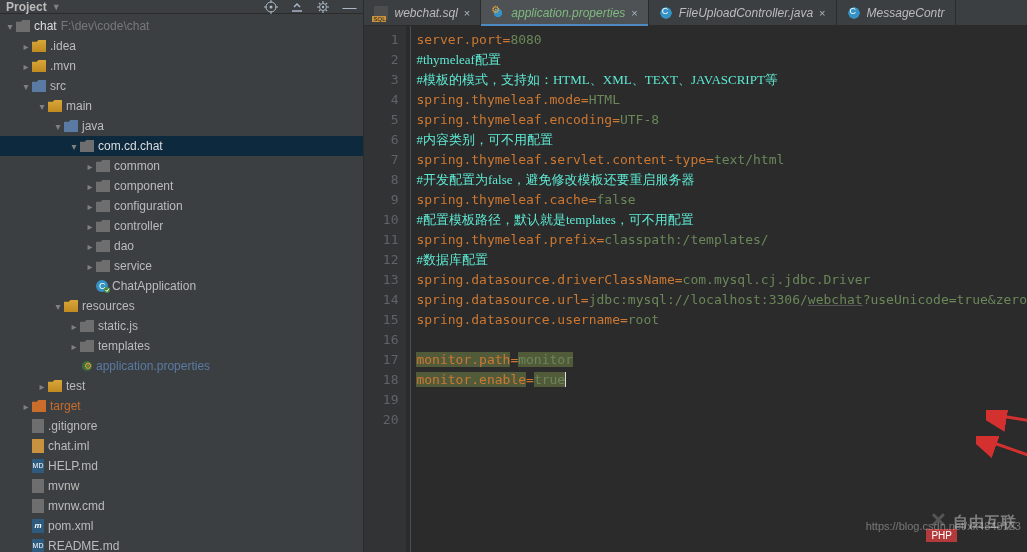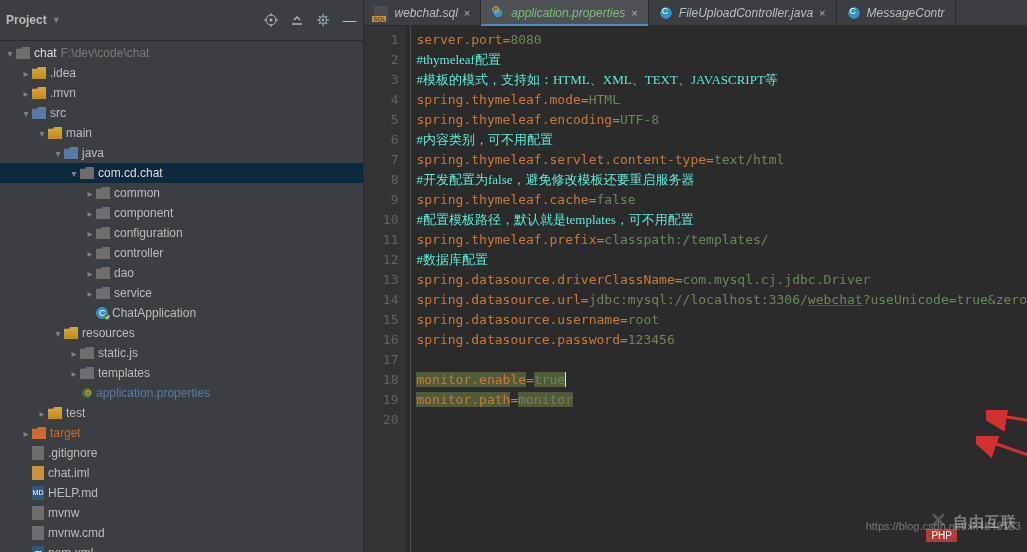--- a/index.html
+++ b/index.html
@@ -1,19 +1,19 @@
 <!DOCTYPE html>
 <html><head>
 <meta charset="utf-8">
 <style>
 * { margin: 0; padding: 0; box-sizing: border-box; }
 body { font-family: "Segoe UI", Arial, sans-serif; font-size: 12px; background: #2b2b2b; color: #bbb; width: 1027px; height: 552px; overflow: hidden; position: relative; }
 .container { display: flex; height: 100%; }
 .sidebar { width: 426px; background: #3c3f41; display: flex; flex-direction: column; border-right: 1px solid #2b2b2b; }
-.side-head { display: flex; align-items: center; height: 41px; background: #3c3f41; border-bottom: 1px solid #2b2b2b; padding: 0 6px; }
+.side-head { display: flex; align-items: center; height: 14px; background: #3c3f41; border-bottom: 1px solid #2b2b2b; padding: 0 6px; }
 .side-title { font-weight: bold; color: #bbb; }
 .side-sel { display: flex; align-items: center; gap: 2px; }
 .side-actions { margin-left: auto; display: flex; gap: 10px; align-items: center; }
 .icon-btn { width: 16px; height: 16px; display: flex; align-items: center; justify-content: center; color: #a9b7c6; cursor: pointer; }
 .tree { flex: 1; overflow: auto; padding-top: 2px; }
 .tree-row { display: flex; align-items: center; height: 20px; white-space: nowrap; }
 .tree-row.sel { background: #0d293e; }
 .tw { width: 12px; display: inline-block; text-align: center; color: #808080; font-size: 10px; }
 .tw.open::before { content: "▾"; }
 .tw.closed::before { content: "▸"; }
@@ -308,24 +308,23 @@
           <div class="line"><span class="cmt">#内容类别，可不用配置</span></div>
           <div class="line"><span class="key">spring.thymeleaf.servlet.content-type</span><span class="eq">=</span><span class="val">text/html</span></div>
           <div class="line"><span class="cmt">#开发配置为false，避免修改模板还要重启服务器</span></div>
           <div class="line"><span class="key">spring.thymeleaf.cache</span><span class="eq">=</span><span class="val">false</span></div>
           <div class="line"><span class="cmt">#配置模板路径，默认就是templates，可不用配置</span></div>
           <div class="line"><span class="key">spring.thymeleaf.prefix</span><span class="eq">=</span><span class="val">classpath:/templates/</span></div>
           <div class="line"><span class="cmt">#数据库配置</span></div>
           <div class="line"><span class="key">spring.datasource.driverClassName</span><span class="eq">=</span><span class="val">com.mysql.cj.jdbc.Driver</span></div>
           <div class="line"><span class="key">spring.datasource.url</span><span class="eq">=</span><span class="val">jdbc:mysql://localhost:3306/<span class="link">webchat</span>?useUnicode=true&amp;zero</span></div>
           <div class="line"><span class="key">spring.datasource.username</span><span class="eq">=</span><span class="val">root</span></div>
-          <div class="line"><span class="key">spring.datasource.password</span><span class="eq">=</span><span class="val">123456</span></div>
           <div class="line">&nbsp;</div>
+          <div class="line"><span class="sel-bg"><span class="key">monitor.path</span></span><span class="eq">=</span><span class="sel-bg"><span class="val">monitor</span></span></div>
           <div class="line"><span class="sel-bg"><span class="key">monitor.enable</span></span><span class="eq">=</span><span class="sel-bg"><span class="val">true</span></span><span class="caret"></span></div>
-          <div class="line"><span class="sel-bg"><span class="key">monitor.path</span></span><span class="eq">=</span><span class="sel-bg"><span class="val">monitor</span></span></div>
         </div>
 
       <svg class="arrow a1" width="110" height="30">
           <defs>
             <marker id="ah1" markerWidth="12" markerHeight="10" refX="2" refY="5" orient="auto">
               <polygon points="0,0 12,5 0,10" fill="#d43030"></polygon>
             </marker>
           </defs>
           <line x1="100" y1="20" x2="15" y2="6" stroke="#d43030" stroke-width="3" marker-end="url(#ah1)"></line>
         </svg>

